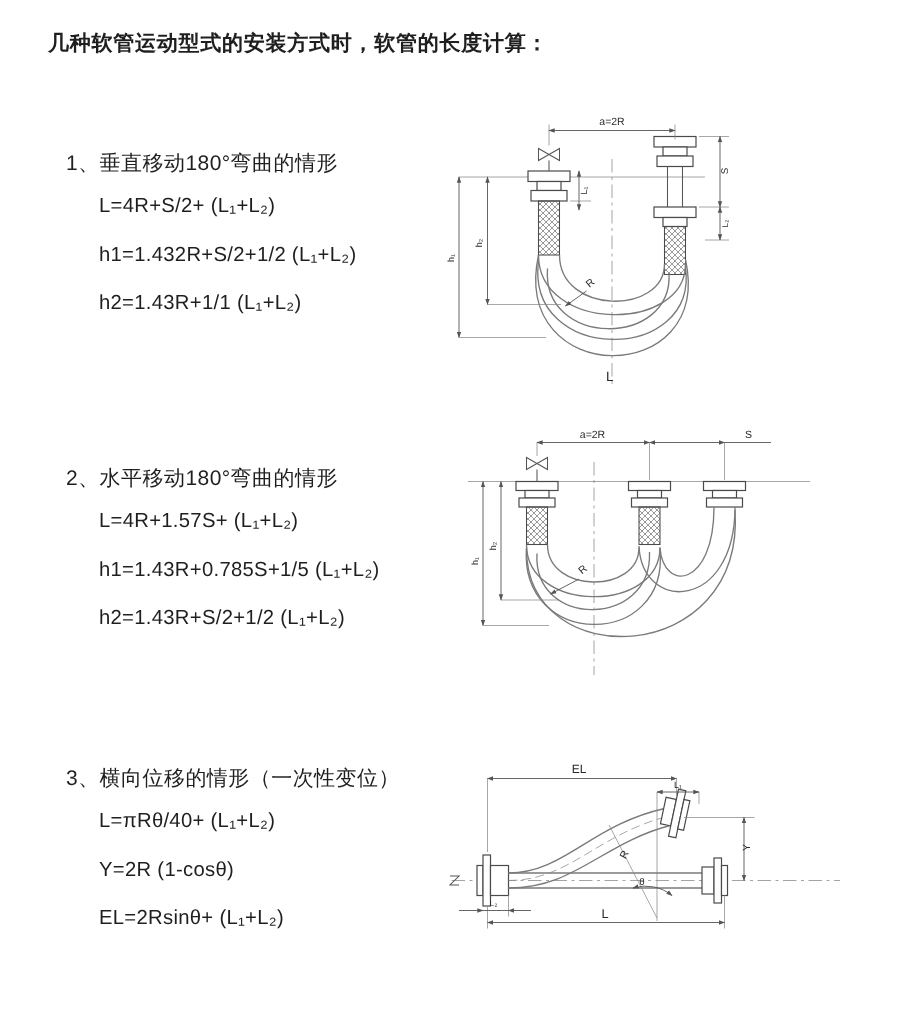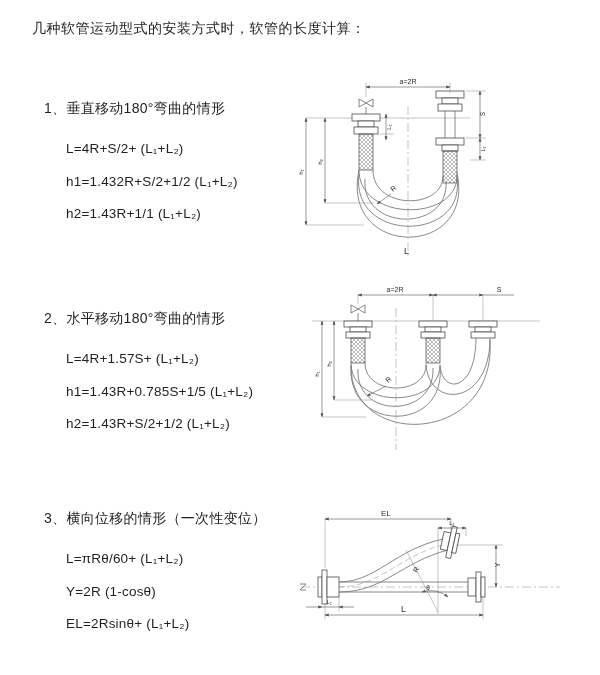--- a/index.html
+++ b/index.html
@@ -3,26 +3,26 @@
 <meta charset="utf-8">
 <style>
   html,body{margin:0;padding:0}
   body{
     width:600px;height:675px;position:relative;overflow:hidden;
     background:#ffffff;color:#1f1f1f;
     font-family:"Liberation Sans","DejaVu Sans",sans-serif;
   }
   .title{
     position:absolute;left:32px;top:20px;
-    font-size:14px;font-weight:400;letter-spacing:.5px;white-space:nowrap;
+    font-size:14px;font-weight:700;letter-spacing:.5px;white-space:nowrap;
   }
   .section{position:absolute;left:44px;width:270px}
   .sec1{top:100px}.sec2{top:310px}.sec3{top:510px}
   .heading{font-size:14px;font-weight:400;white-space:nowrap;letter-spacing:.3px}
-  .formulas{margin:15px 0 0 22px}
+  .formulas{margin:3px 0 0 22px}
   .formula{font-size:13.5px;line-height:32.5px;white-space:nowrap;letter-spacing:.2px}
   svg{position:absolute;display:block}
   #svg1{left:298px;top:70px}
   #svg2{left:300px;top:282px}
   #svg3{left:298px;top:498px}
   svg text{fill:#2a2a2a;font-family:"Liberation Sans","DejaVu Sans",sans-serif}
   .ln{stroke:#555;stroke-width:.7;fill:none}
   .thin{stroke:#8a8a8a;stroke-width:.5;fill:none}
   .dim{stroke:#555;stroke-width:.6;fill:none}
   .cl{stroke:#9a9a9a;stroke-width:.6;fill:none;stroke-dasharray:9 3 2 3}
@@ -49,21 +49,21 @@
   <div class="formulas">
     <div class="formula">L=4R+1.57S+ (L₁+L₂)</div>
     <div class="formula">h1=1.43R+0.785S+1/5 (L₁+L₂)</div>
     <div class="formula">h2=1.43R+S/2+1/2 (L₁+L₂)</div>
   </div>
 </div>
 
 <div class="section sec3">
   <div class="heading">3、横向位移的情形（一次性变位）</div>
   <div class="formulas">
-    <div class="formula">L=πRθ/60+ (L₁+L₂)</div>
+    <div class="formula">L=πRθ/40+ (L₁+L₂)</div>
     <div class="formula">Y=2R (1-cosθ)</div>
     <div class="formula">EL=2Rsinθ+ (L₁+L₂)</div>
   </div>
 </div>
 
 <svg id="svg1" width="300" height="195" viewBox="0 0 300 195">
   <defs>
     <marker id="mk1" viewBox="0 0 10 10" refX="9" refY="5" markerWidth="7" markerHeight="7" orient="auto-start-reverse">
       <path d="M0,1.5 L10,5 L0,8.5 z" fill="#555"></path>
     </marker>

